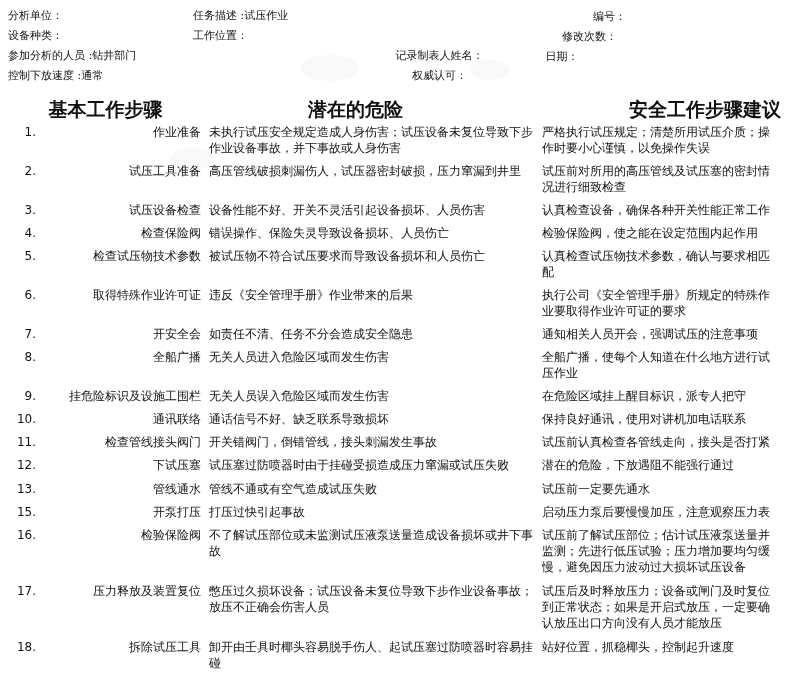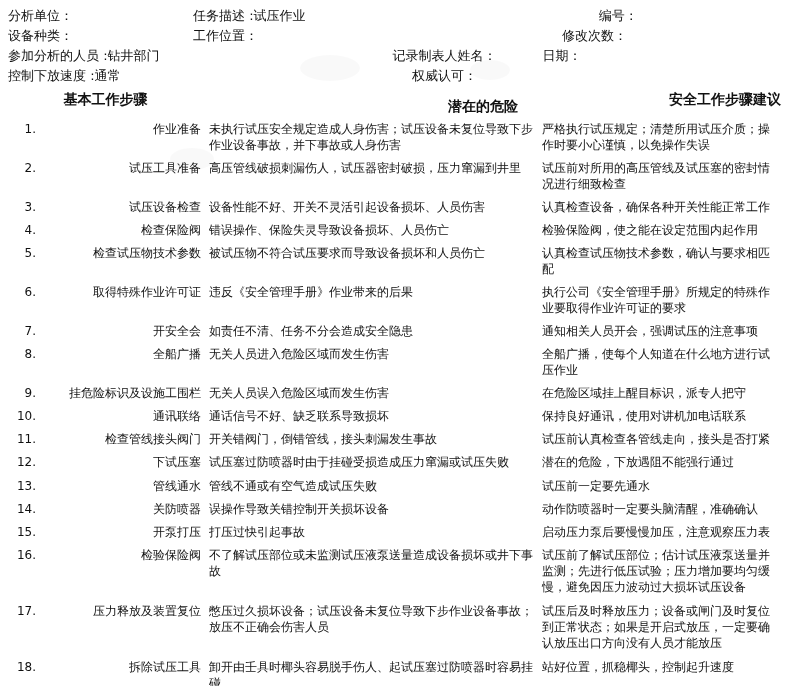--- a/index.html
+++ b/index.html
@@ -17,55 +17,54 @@
   .page {
     position: relative;
     width: 789px;
     height: 686px;
     box-sizing: border-box;
     padding: 6px 8px 0 8px;
   }
 
   
   .header {
-    font-size: 13px;
+    font-size: 11px;
     line-height: 20px;
-    margin-bottom: 2px;
+    margin-bottom: 12px;
   }
   .hrow {
     display: flex;
     width: 100%;
   }
   .hcell-1 { width: 185px; flex: 0 0 185px; }
   .hcell-3 { width: 150px; flex: 0 0 150px; }
   .hcell-4 { flex: 1 1 auto; font-family: Liberation Serif, serif; }
   .hcell-wide { flex: 1 1 auto; }
 
   
   .colheads {
     display: flex;
     width: 100%;
-    font-size: 14px;
+    font-size: 19px;
     font-weight: bold;
     line-height: 22px;
     margin-top: 2px;
     margin-bottom: 1px;
   }
   .ch-step {
     width: 185px;
     flex: 0 0 185px;
     text-align: center;
     padding-left: 10px;
     box-sizing: border-box;
   }
   .ch-hazard {
     width: 325px;
     flex: 0 0 325px;
-    text-align: right;
-    margin-top: 7px;
+    text-align: center;
   }
   .ch-advice {
     flex: 1 1 auto;
     text-align: right;
   }
 
   
   .table {
     width: 100%;
     border-collapse: collapse;
@@ -223,26 +222,20 @@
         <td class="c-hazard">试压塞过防喷器时由于挂碰受损造成压力窜漏或试压失败</td>
         <td class="c-advice">潜在的危险，下放遇阻不能强行通过</td>
       </tr>
       <tr>
         <td class="c-num">13.</td>
         <td class="c-step">管线通水</td>
         <td class="c-hazard">管线不通或有空气造成试压失败</td>
         <td class="c-advice">试压前一定要先通水</td>
       </tr>
       <tr>
-        <td class="c-num">14.</td>
-        <td class="c-step">关防喷器</td>
-        <td class="c-hazard">误操作导致关错控制开关损坏设备</td>
-        <td class="c-advice">动作防喷器时一定要头脑清醒，准确确认</td>
-      </tr>
-      <tr>
         <td class="c-num">15.</td>
         <td class="c-step">开泵打压</td>
         <td class="c-hazard">打压过快引起事故</td>
         <td class="c-advice">启动压力泵后要慢慢加压，注意观察压力表</td>
       </tr>
       <tr class="row-tall">
         <td class="c-num">16.</td>
         <td class="c-step">检验保险阀</td>
         <td class="c-hazard">不了解试压部位或未监测试压液泵送量造成设备损坏或井下事故</td>
         <td class="c-advice">试压前了解试压部位；估计试压液泵送量并监测；先进行低压试验；压力增加要均匀缓慢，避免因压力波动过大损坏试压设备</td>

